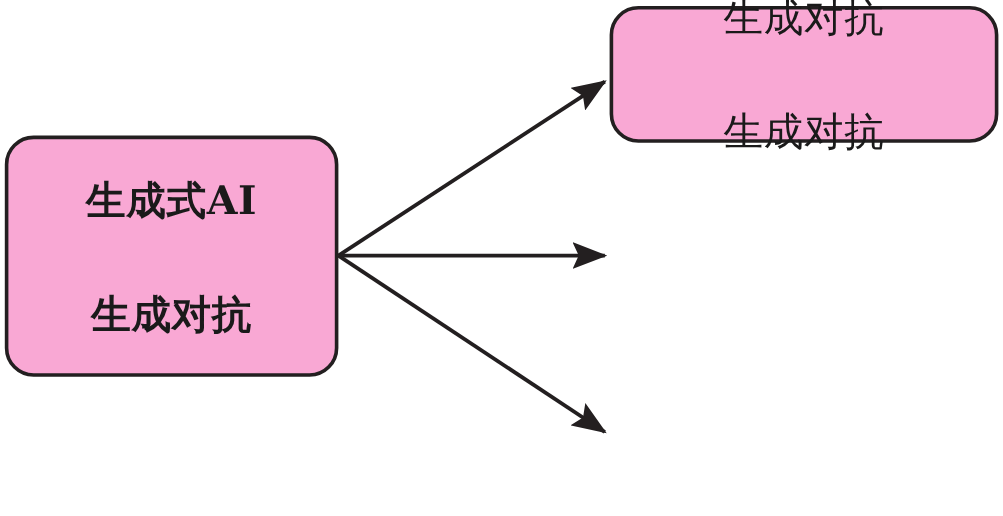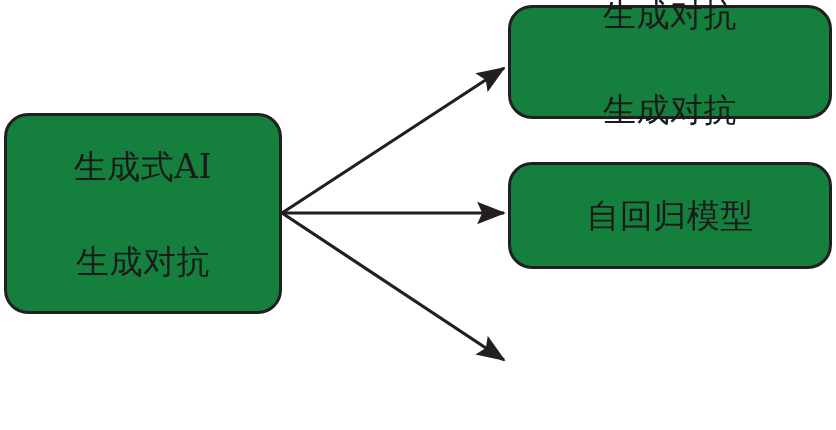--- a/index.html
+++ b/index.html
@@ -20,21 +20,21 @@
   #edges-layer {
     position: absolute;
     left: 0;
     top: 0;
     width: 836px;
     height: 430px;
   }
   .node-box {
     position: absolute;
     box-sizing: border-box;
-    background: #15803d;
+    background: #f9a8d4;
     border: 3px solid #231f20;
     border-radius: 24px;
     display: flex;
     flex-direction: column;
     align-items: center;
     justify-content: center;
     z-index: 2;
     gap: 48px;
   }
   .node-line {
@@ -45,20 +45,21 @@
     line-height: 47px;
     letter-spacing: 0.5px;
     white-space: nowrap;
     text-align: center;
   }
   #node-source {
     left: 4px;
     top: 113px;
     width: 278px;
     height: 201px;
+    font-weight: bold;
   }
   #node-gan {
     left: 508px;
     top: 5px;
     width: 324px;
     height: 114px;
   }
   #node-autoregressive {
     left: 508px;
     top: 162px;
@@ -97,18 +98,15 @@
   <div class="node-box" id="node-source">
     <span class="node-line">生成式AI</span>
     <span class="node-line">生成对抗</span>
   </div>
 
   <div class="node-box" id="node-gan">
     <span class="node-line">生成对抗</span>
     <span class="node-line">生成对抗</span>
   </div>
 
-  <div class="node-box" id="node-autoregressive">
-    <span class="node-line">自回归模型</span>
-  </div>
 
 
 </div>
 
 </body></html>

